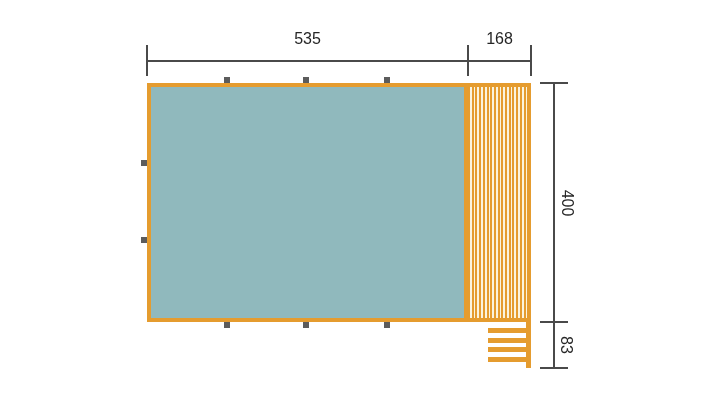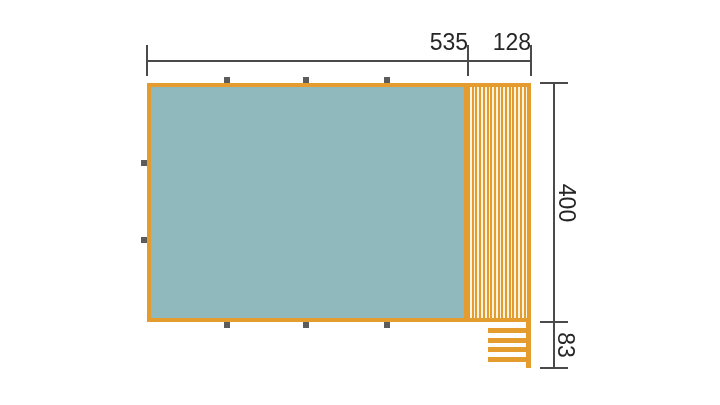--- a/index.html
+++ b/index.html
@@ -46,41 +46,41 @@
   
   .marker{width:6px;height:6px;background:var(--marker);}
 
   
   .step{background:var(--orange);}
 
   
   .dline{background:var(--dim);}
   .dim-label{
     color:var(--text);
-    font-size:23px;
+    font-size:16px;
     line-height:1;
-    text-align:right;
+    text-align:center;
     white-space:nowrap;
   }
   .rot{
     display:flex;align-items:center;justify-content:center;
     transform:rotate(90deg);
   }
 </style>
 </head>
 <body>
 
 <div class="canvas">
 
   <div class="abs dline" style="left:147px;top:60px;width:385px;height:2px;"></div>
   <div class="abs dline" style="left:146px;top:45px;width:2px;height:31px;"></div>
   <div class="abs dline" style="left:467px;top:45px;width:2px;height:31px;"></div>
   <div class="abs dline" style="left:530px;top:45px;width:2px;height:31px;"></div>
   <div class="abs dim-label" style="left:147px;top:31px;width:321px;">535</div>
-  <div class="abs dim-label" style="left:468px;top:31px;width:63px;">128</div>
+  <div class="abs dim-label" style="left:468px;top:31px;width:63px;">168</div>
 
   <div class="abs dline" style="left:553px;top:83px;width:2px;height:285px;"></div>
   <div class="abs dline" style="left:540px;top:82px;width:28px;height:2px;"></div>
   <div class="abs dline" style="left:540px;top:321px;width:28px;height:2px;"></div>
   <div class="abs dline" style="left:540px;top:367px;width:28px;height:2px;"></div>
   <div class="abs dim-label rot" style="left:537px;top:173px;width:60px;height:60px;">400</div>
   <div class="abs dim-label rot" style="left:536px;top:315px;width:60px;height:60px;">83</div>
 
   <div class="abs structure">
     <div class="room"></div>

